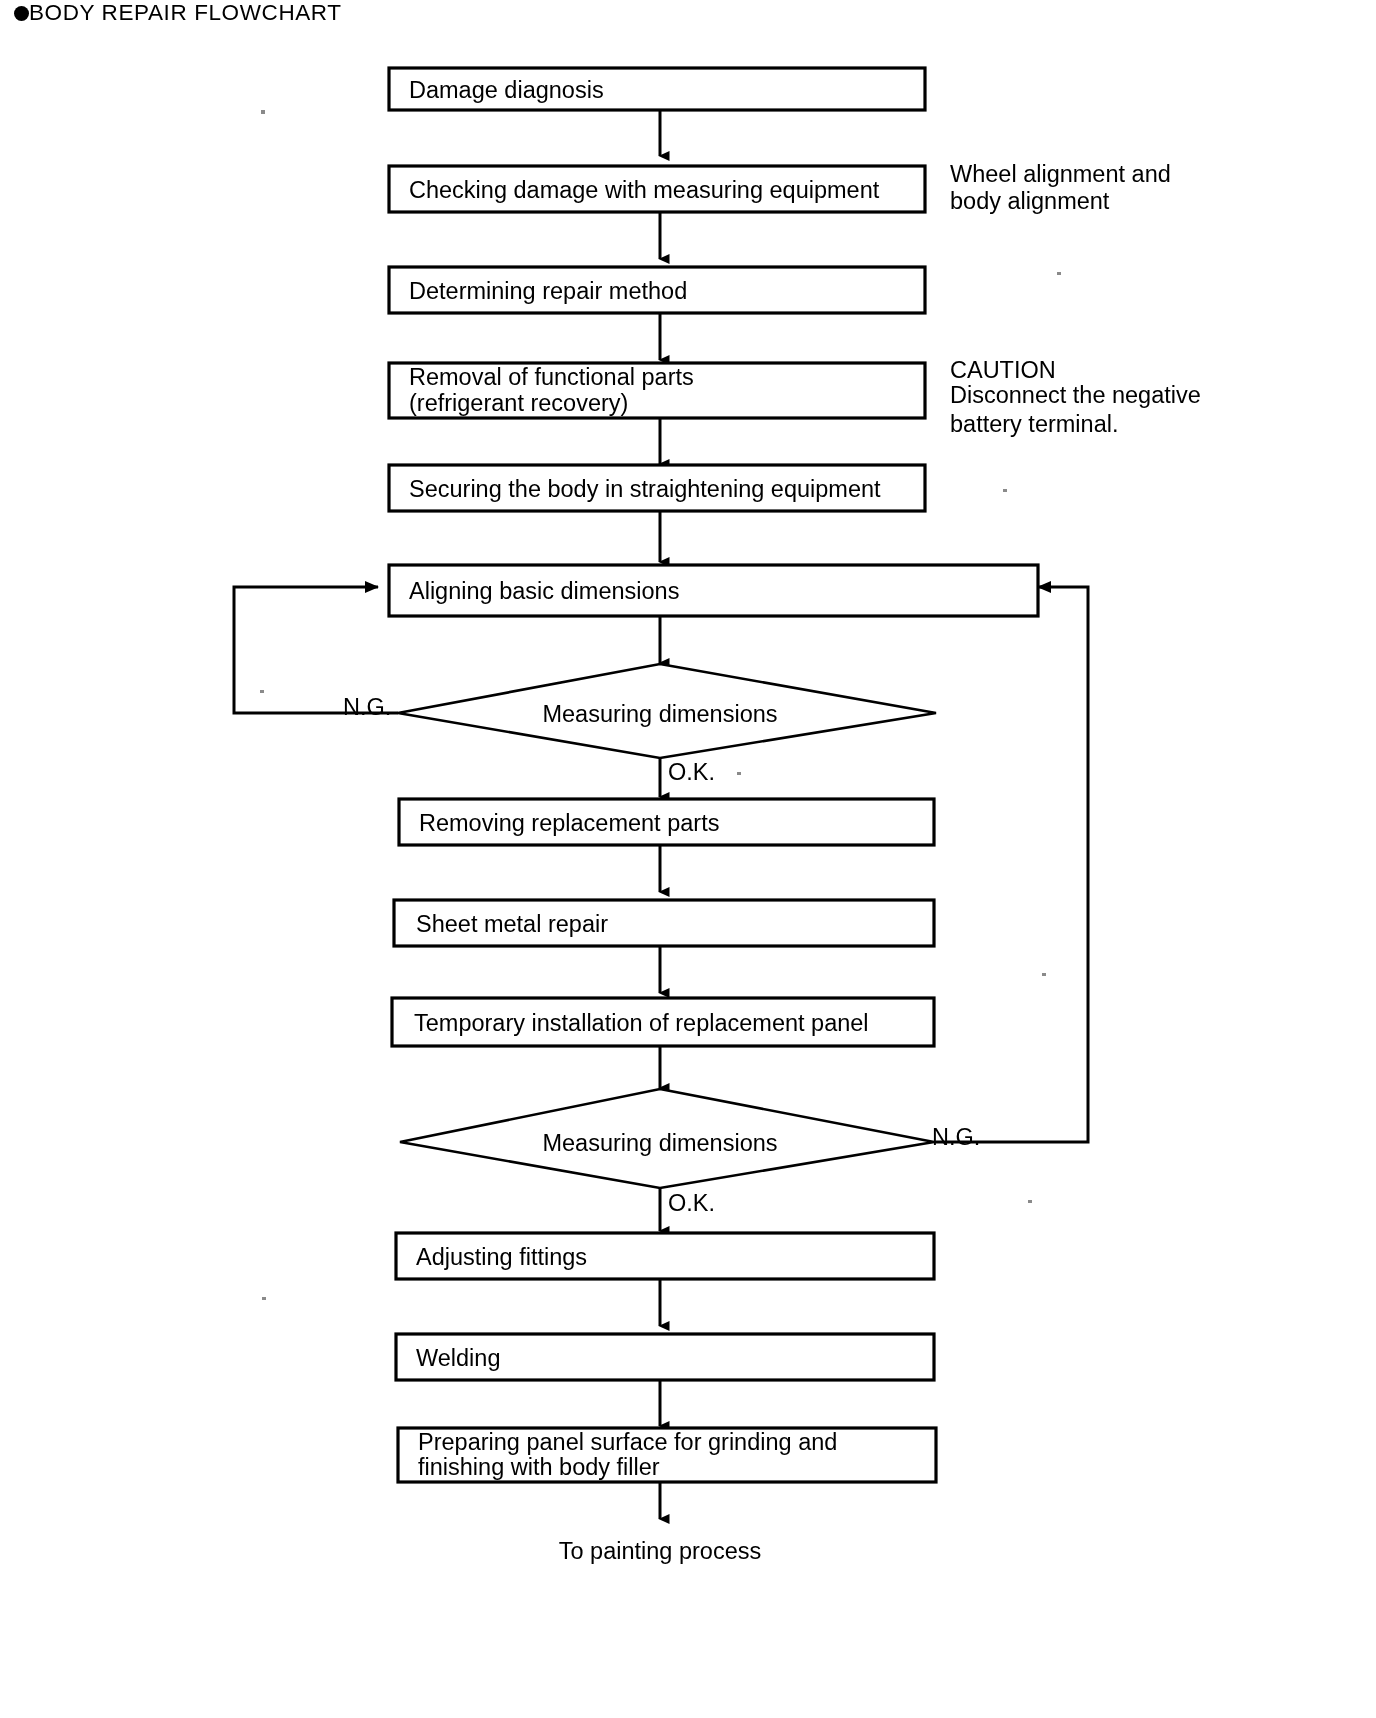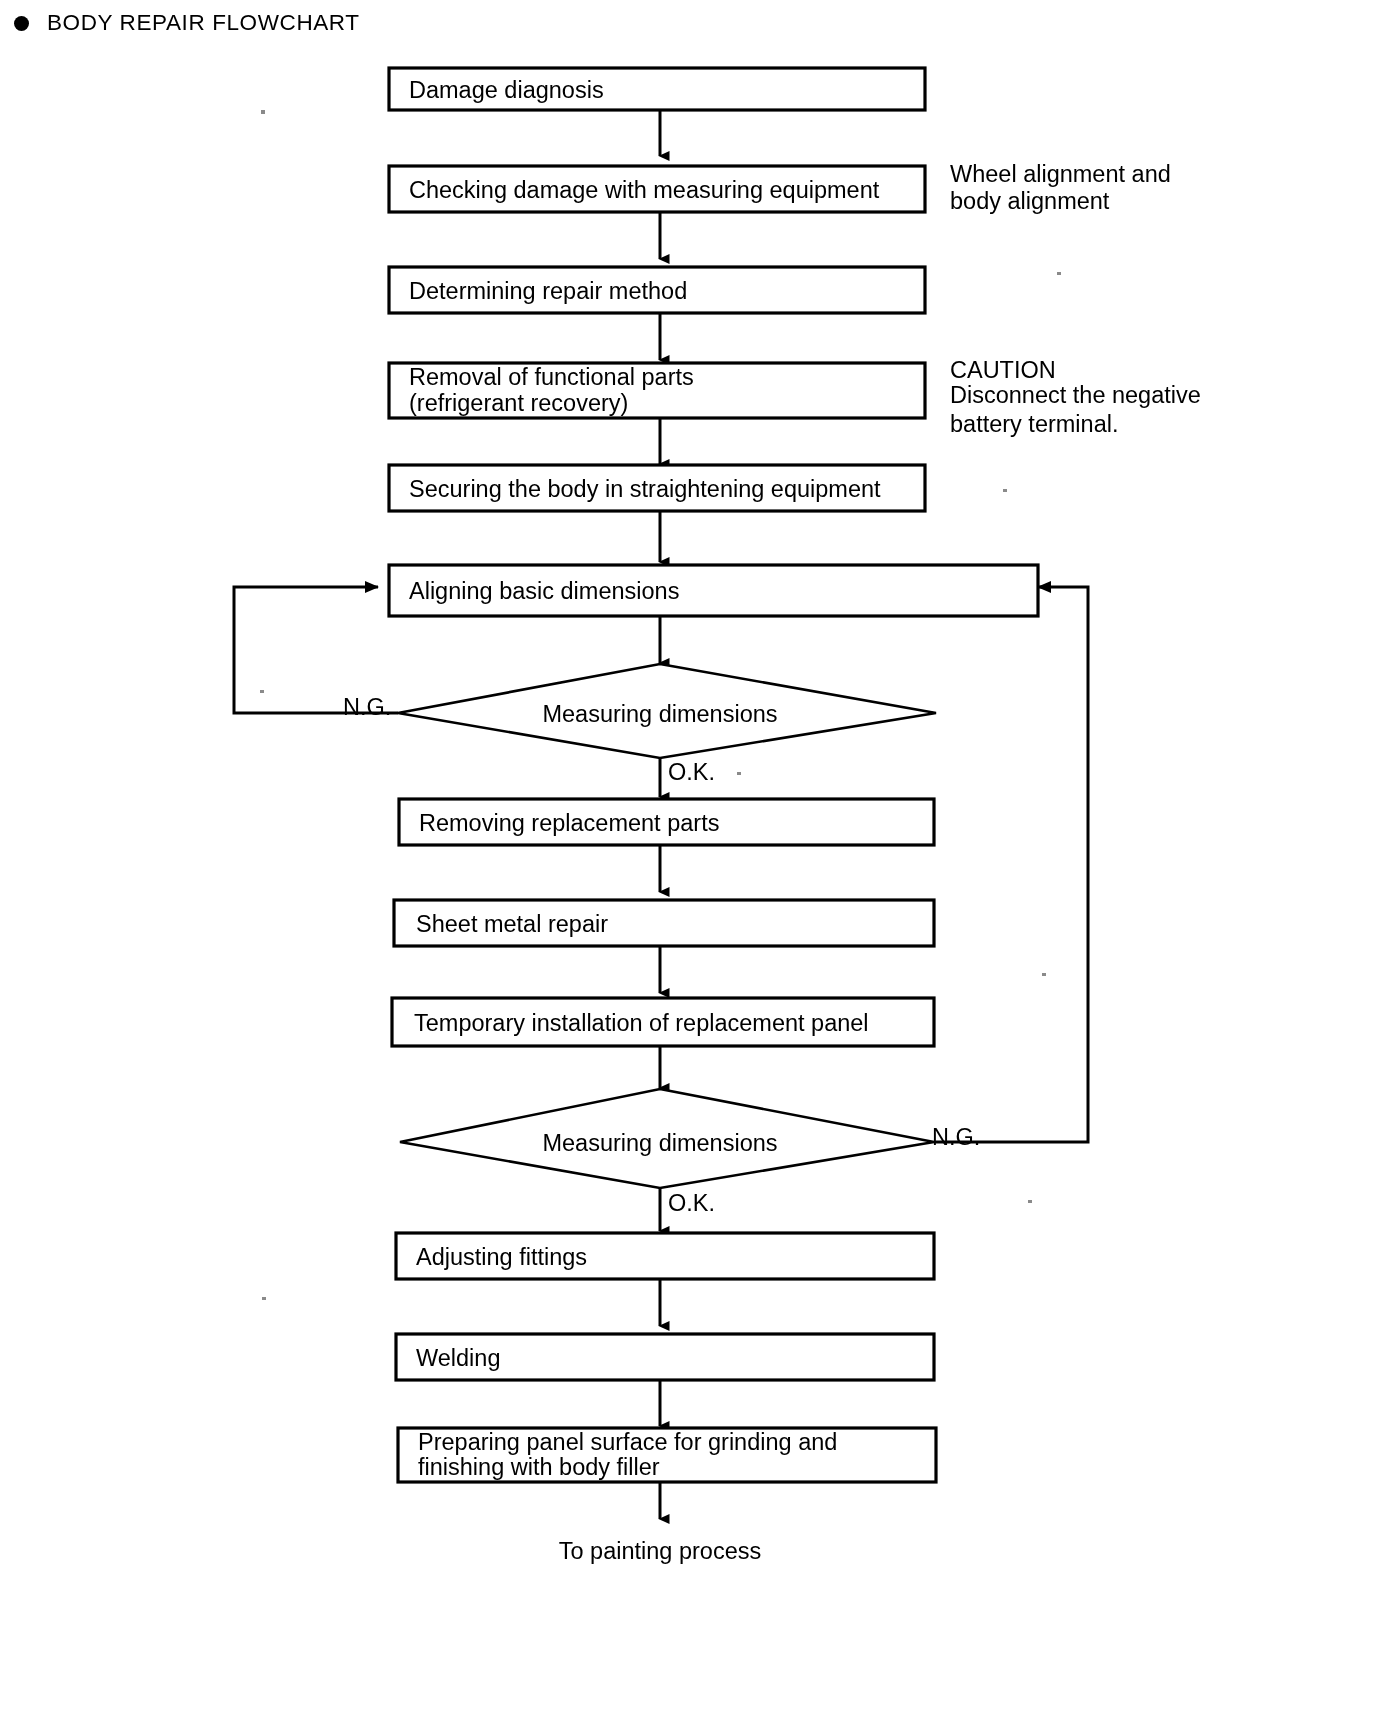--- a/index.html
+++ b/index.html
@@ -18,24 +18,23 @@
   }
   #root {
     position: absolute;
     left: 0; top: 0;
     width: 1376px;
     height: 1718px;
   }
   .title-row {
     position: absolute;
     left: 14px;
-    top: 10px;
+    top: 0;
     display: flex;
     align-items: center;
-    gap: 18px;
   }
   .bullet {
     width: 15px;
     height: 15px;
     border-radius: 50%;
     background: #000;
     display: inline-block;
   }
   .title-text {
     font-size: 22.5px;

